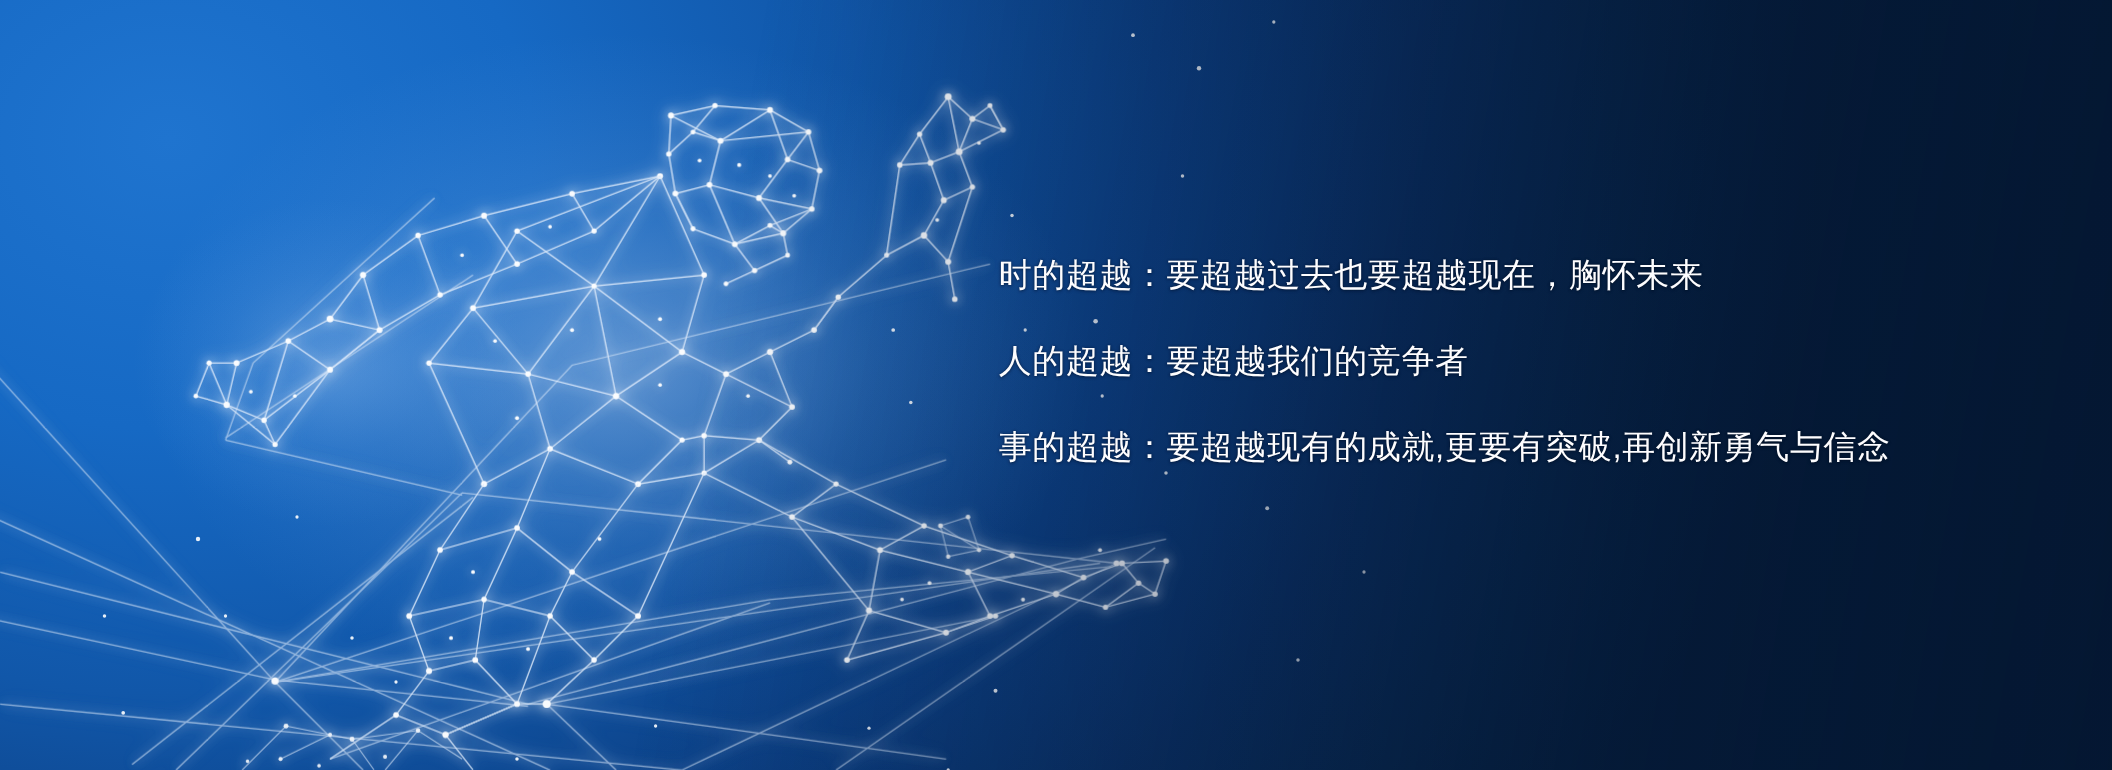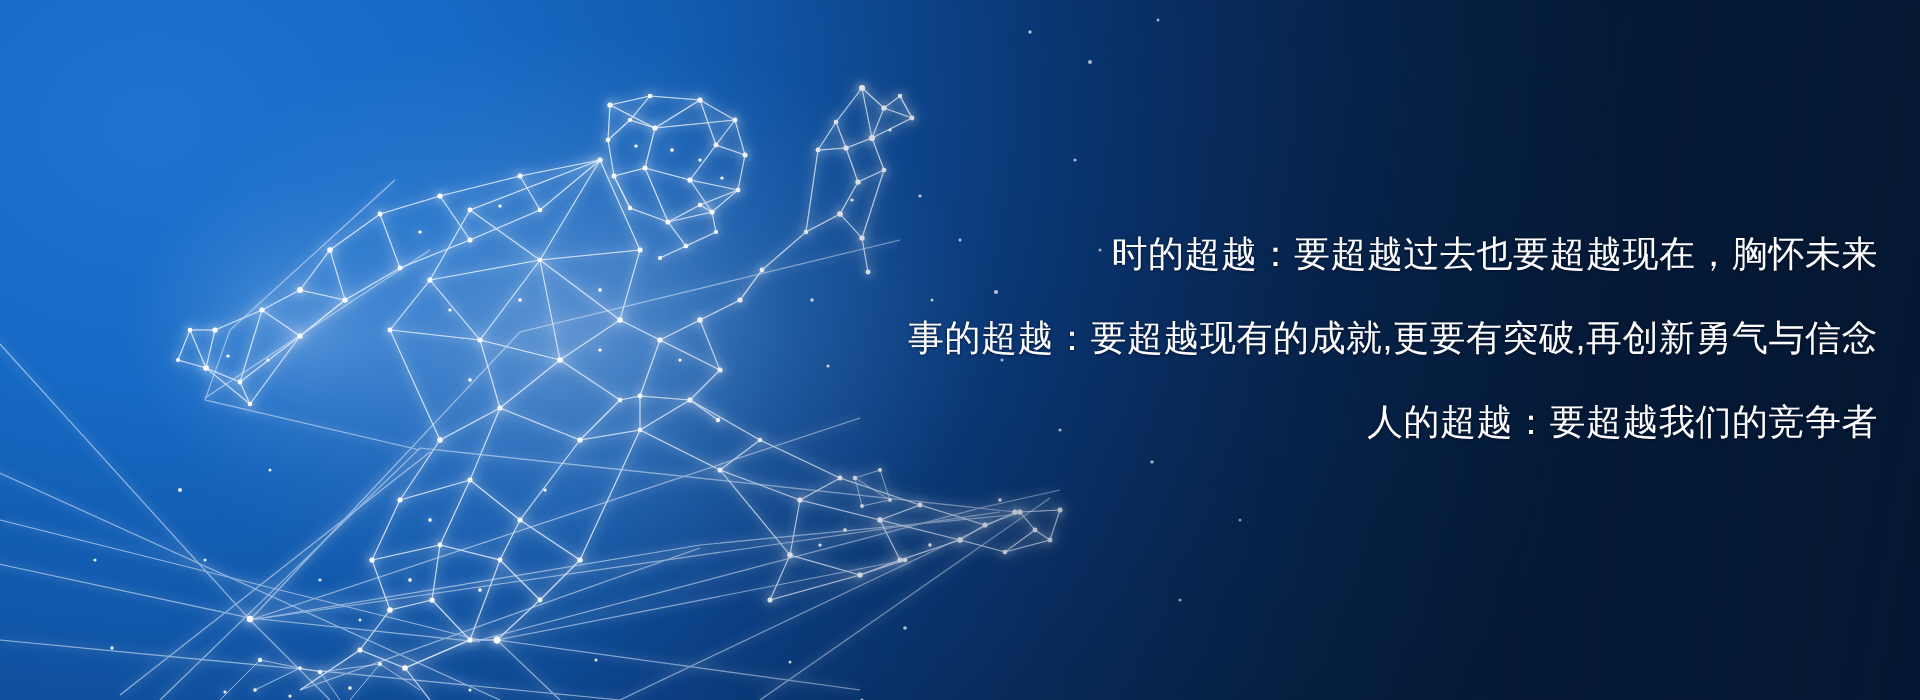--- a/index.html
+++ b/index.html
@@ -47,28 +47,27 @@
   }
 
   #text-block {
     position: absolute;
     left: 908px;
     top: 236px;
     z-index: 5;
     color: #ffffff;
   }
   .tagline {
-    font-size: 36px;
+    font-size: 30px;
     line-height: 1;
     letter-spacing: 0.5px;
     white-space: nowrap;
     margin: 0 0 48px 0;
     color: #fdfdff;
     text-shadow: 0 0 2px rgba(0,0,0,0.35), 0 1px 3px rgba(0,10,30,0.45);
-    text-align: right;
   }
   .tagline:last-child { margin-bottom: 0; }
 </style>
 </head>
 <body>
 
 <div id="banner">
 
   <svg id="mesh-layer" viewBox="0 0 1920 700" width="1920" height="700" xmlns="http://www.w3.org/2000/svg" aria-hidden="true">
     <defs>
@@ -466,17 +465,17 @@
         <circle cx="960" cy="240" r="1.5"></circle>
       <circle cx="1060" cy="430" r="1.6"></circle>
         <circle cx="862" cy="700" r="1.5"></circle>
       <circle cx="470" cy="690" r="1.6"></circle>
         <circle cx="596" cy="660" r="1.5"></circle>
     </g>
   </svg>
 
   <div id="text-block">
     <p class="tagline">时的超越：要超越过去也要超越现在，胸怀未来</p>
+    <p class="tagline">人的超越：要超越我们的竞争者</p>
     <p class="tagline">事的超越：要超越现有的成就,更要有突破,再创新勇气与信念</p>
-    <p class="tagline">人的超越：要超越我们的竞争者</p>
   </div>
 
 </div>
 
 </body></html>

